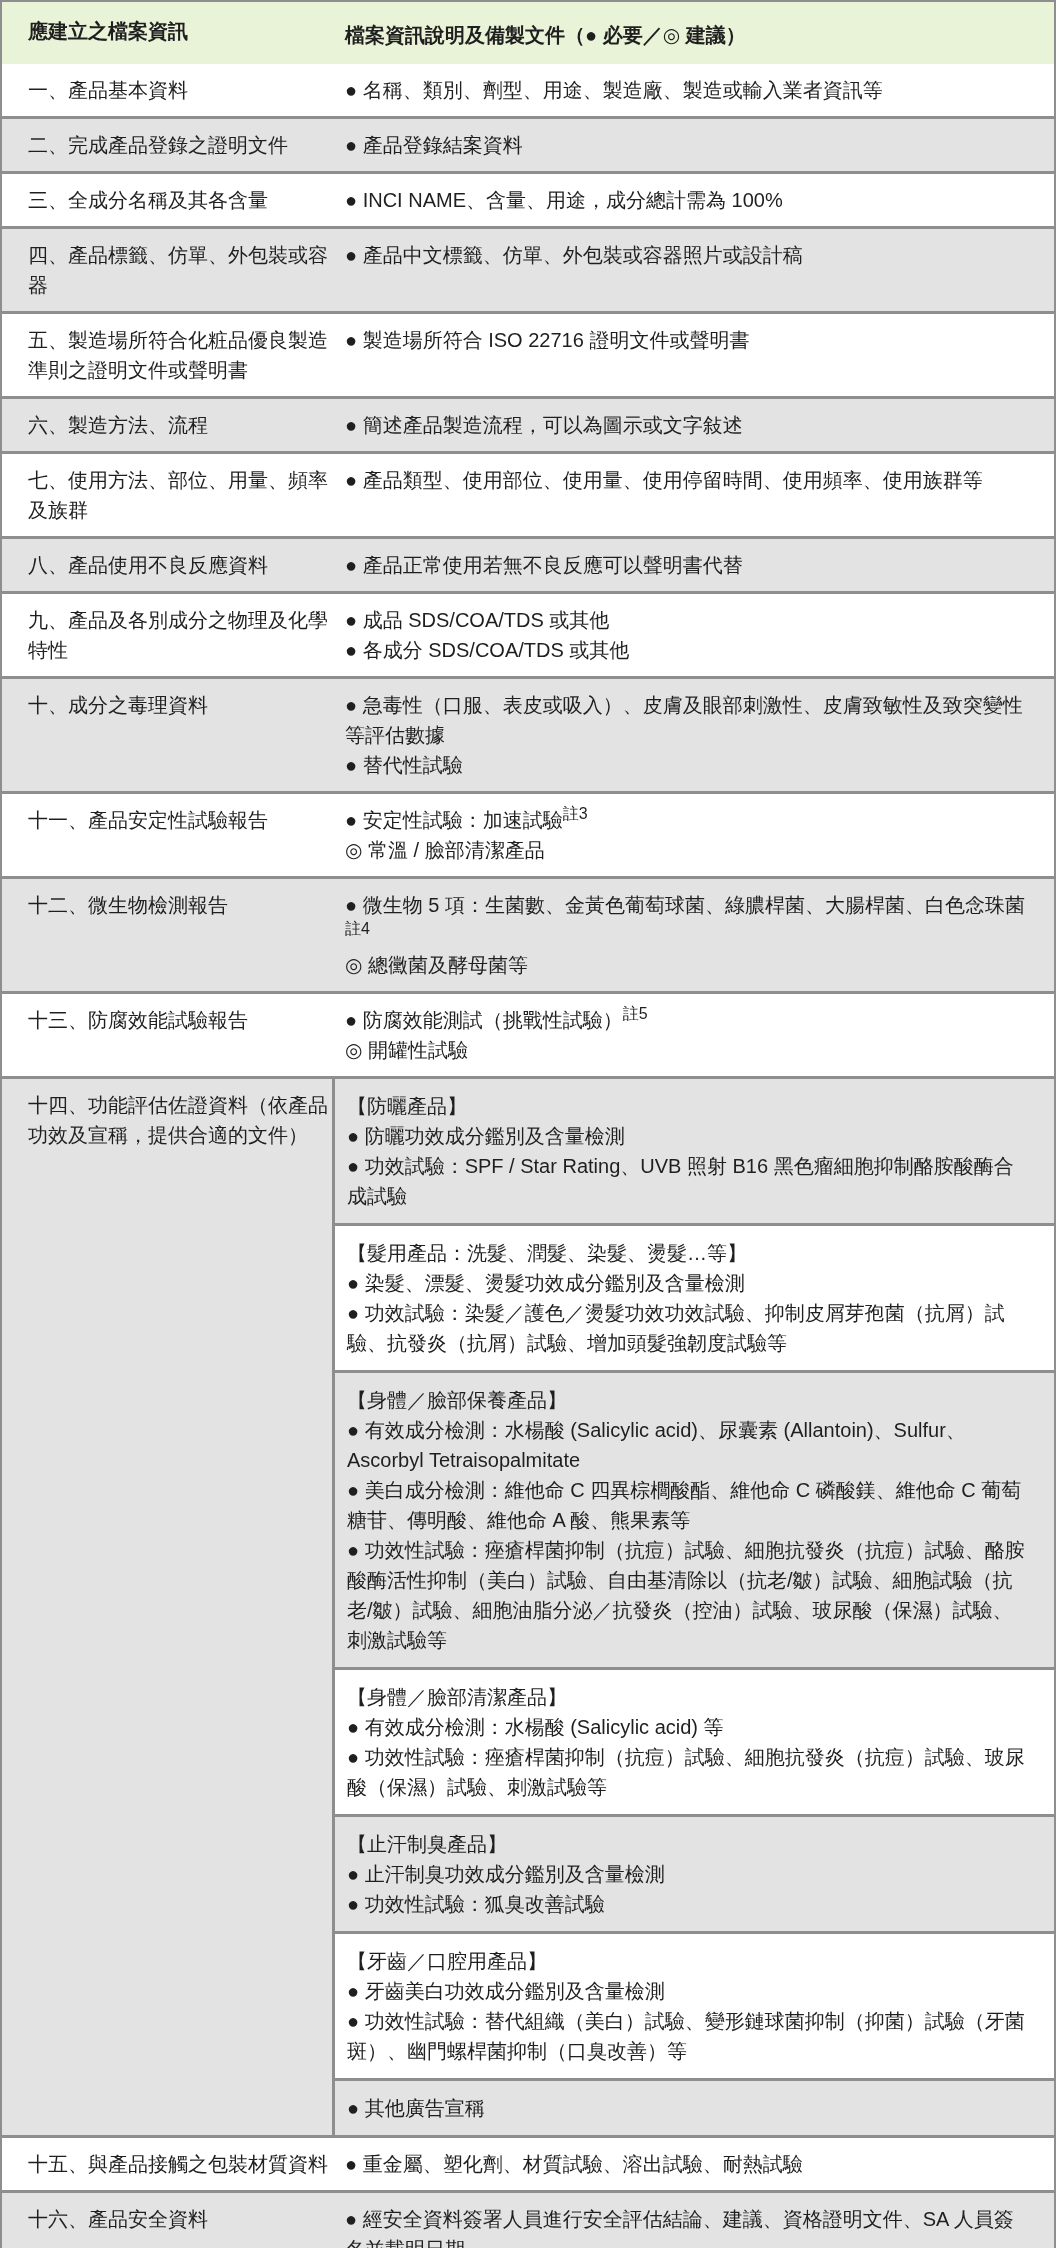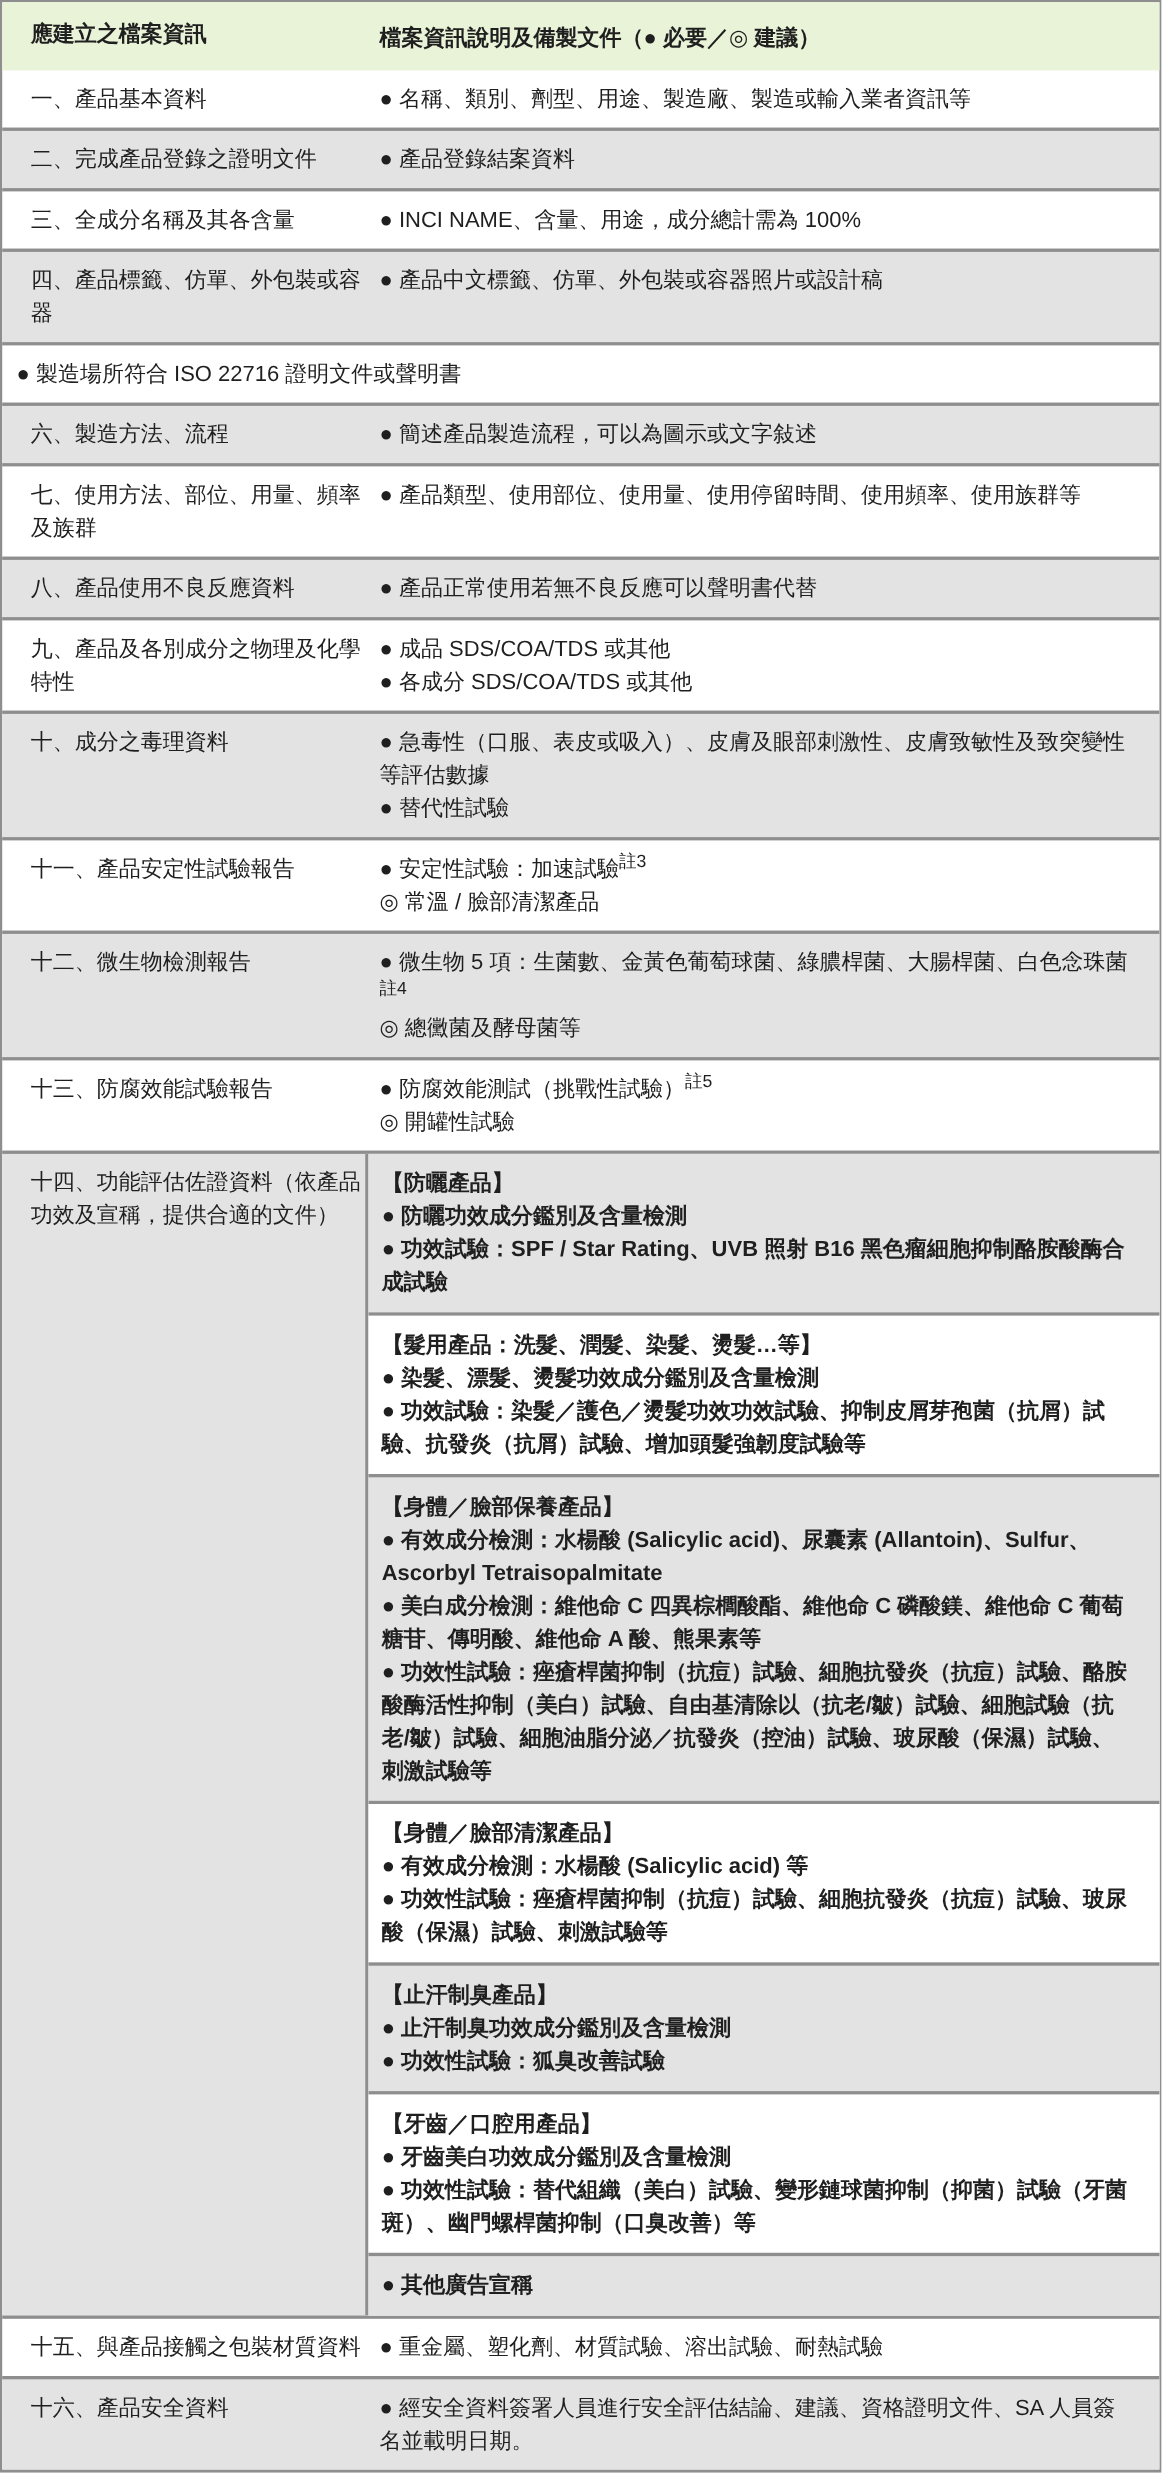--- a/index.html
+++ b/index.html
@@ -44,21 +44,21 @@
     flex:1 1 auto;
     box-sizing:border-box;
     padding:11px 22px 11px 13px;
     min-width:0;
   }
   .c2.sections-cell{
     padding:0;
     border-left:3px solid var(--border-c);
     background:#fff;
   }
-  .sec{padding:12px 22px 12px 12px;background:#fff;font-weight:bold;}
+  .sec{padding:12px 22px 12px 12px;background:#fff;}
   .sec + .sec{border-top:3px solid var(--border-c);}
   .sec.shade{background:var(--shade-bg);}
   .line{margin:0;}
   .marker{display:inline;}
   .marker:after{content:"\00a0";}
   sup.fn{
     font-size:16px;
     line-height:0;
     vertical-align:super;
   }
@@ -90,20 +90,21 @@
           <div class="line"><span class="marker">●</span><span>INCI NAME、含量、用途，成分總計需為 100%</span></div>
         </div>
       </div>
       <div class="row shade">
         <div class="c1">四、產品標籤、仿單、外包裝或容器</div>
         <div class="c2">
           <div class="line"><span class="marker">●</span><span>產品中文標籤、仿單、外包裝或容器照片或設計稿</span></div>
         </div>
       </div>
       <div class="row">
+        <div class="c1">五、製造場所符合化粧品優良製造準則之證明文件或聲明書</div>
         <div class="c2">
           <div class="line"><span class="marker">●</span><span>製造場所符合 ISO 22716 證明文件或聲明書</span></div>
         </div>
       </div>
       <div class="row shade">
         <div class="c1">六、製造方法、流程</div>
         <div class="c2">
           <div class="line"><span class="marker">●</span><span>簡述產品製造流程，可以為圖示或文字敍述</span></div>
         </div>
       </div>

